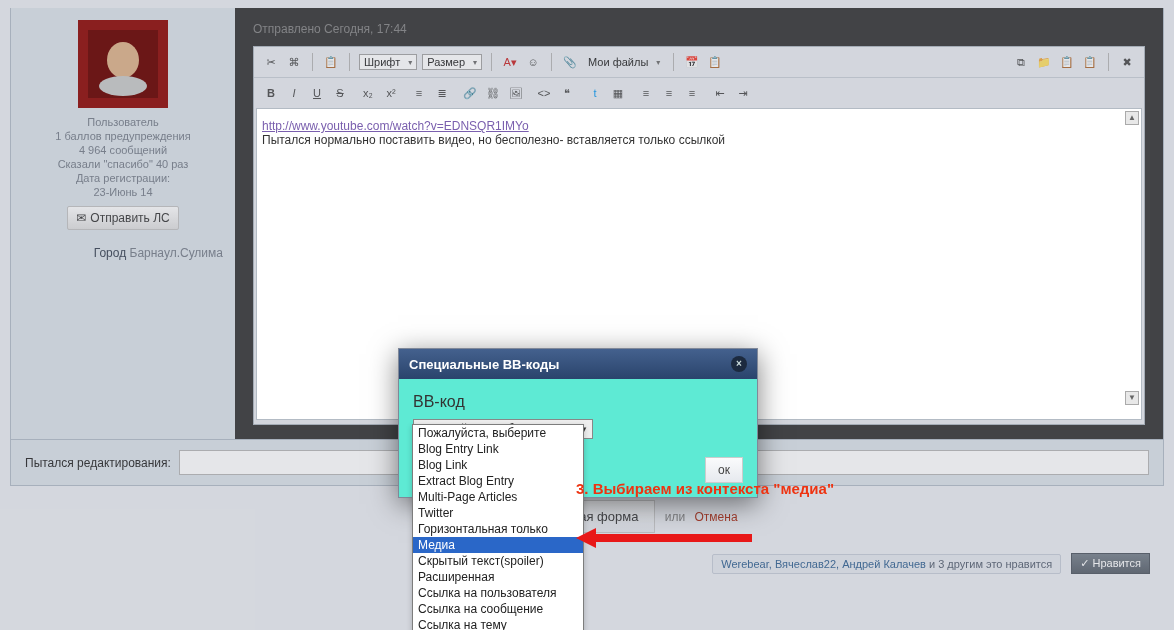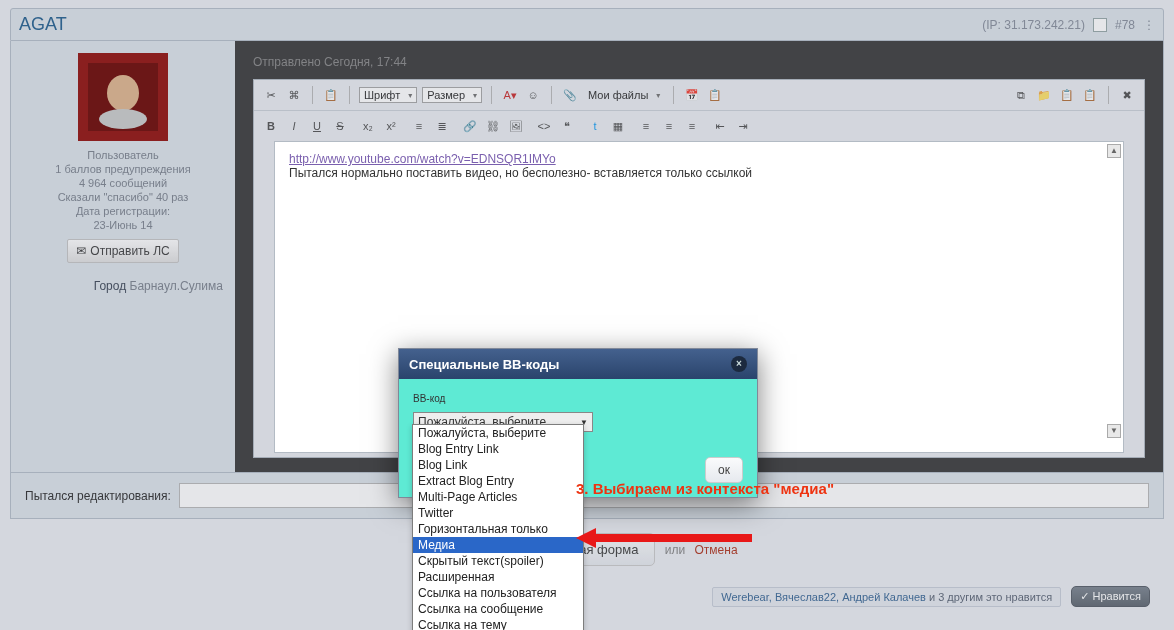--- a/index.html
+++ b/index.html
@@ -19,70 +19,61 @@
 .city b{color:#434d5c;font-weight:normal}
 .right{flex:1;padding:14px 18px;background:#404040}
 .sent{color:#8b8b8b;margin-bottom:10px;font-size:12px}
 .editor{border:1px solid #b3bbc4;background:#eaedf1;padding:0}
 .toolbar{padding:6px 8px;display:flex;flex-wrap:wrap;gap:5px;align-items:center}
 .toolbar .sep{width:1px;height:18px;background:#bbb;margin:0 4px}
 .tb{width:18px;height:18px;display:inline-flex;align-items:center;justify-content:center;font-size:11px;color:#555;cursor:pointer;border-radius:2px}
 .sel{padding:1px 4px;font-size:11px;border:1px solid #aaa;background:#fff;display:inline-flex;align-items:center;gap:8px;cursor:pointer}
 .sel::after{content:"▾";font-size:8px;color:#777}
 .tb2{padding:6px 8px;display:flex;gap:5px;align-items:center;border-top:1px solid #ccd2d9}
-.content{background:#fff;border:1px solid #b3bbc4;margin:0 20px 4px;padding:10px 14px;min-height:290px;position:relative}
+.content{background:#fff;border:1px solid #b3bbc4;margin:0 2px 4px;padding:10px 5px;min-height:290px;position:relative}
 .content a{color:#7a5fae;text-decoration:underline}
 .vscroll{position:absolute;right:2px;top:2px;width:14px;display:flex;flex-direction:column;align-items:center}
 .vscroll .ar{width:12px;height:12px;border:1px solid #aaa;background:#e8e8e8;font-size:8px;line-height:12px;text-align:center;color:#666;cursor:pointer}
 .footer-row{display:flex;align-items:center;gap:8px;border:1px solid #b7c0cb;border-top:none;background:#dde4ea;padding:10px 14px}
 .footer-row input{flex:1;padding:4px 6px;border:1px solid #bbb;background:#fff}
 .actions{text-align:center;padding:14px 0}
-.btn{display:inline-block;padding:8px 16px;border:1px solid #ccc;border-radius:5px;background:linear-gradient(#fafbfc,#e6e9ee);cursor:pointer;font-size:13px;color:#444}
+.btn{display:inline-block;padding:8px 16px;border:1px solid #ccc;border-radius:0;background:linear-gradient(#fafbfc,#e6e9ee);cursor:pointer;font-size:13px;color:#444}
 .btn.primary{background:linear-gradient(#4f5c67,#2b3640);color:#fff;border-color:#2b3640}
 .btn.like{background:linear-gradient(#7f8892,#636b74);color:#fff;border-color:#5a616a;padding:3px 8px;font-size:11px}
 .or{color:#888;margin:10px 6px}
 .cancel{color:#b23b26}
 .likes{text-align:right;padding:6px 14px 0;display:flex;justify-content:flex-end;gap:10px;align-items:center}
 .likes .txt{background:#e6e9ef;border:1px solid #c9cfda;padding:3px 8px;border-radius:2px;font-size:11px;color:#606a7a}
 .likes .txt a{color:#3f6c99;text-decoration:none}
 
 .overlay{position:absolute;inset:0;background:rgba(80,90,105,.15)}
 .dialog{position:absolute;left:398px;top:348px;width:358px;background:#5eead4;border:1px solid #808898;box-shadow:0 6px 26px rgba(0,0,0,.5)}
 .dlg-title{background:linear-gradient(#44618e,#2a446c);color:#fff;padding:7px 10px;font-size:13px;font-weight:bold;display:flex;justify-content:space-between;align-items:center}
 .dlg-close{width:16px;height:16px;border-radius:8px;background:#1c2a3f;color:#cdd;font-size:10px;line-height:16px;text-align:center;cursor:pointer}
 .dlg-body{padding:14px}
-.dlg-body label{font-size:10px;display:block;margin-bottom:8px}
+.dlg-body label{font-size:16px;display:block;margin-bottom:8px}
 .dropdown-closed{border:1px solid #888;padding:2px 4px;font-size:12px;width:170px;display:flex;justify-content:space-between;align-items:center;background:#eee}
 .dropdown-closed::after{content:"▼";font-size:8px;color:#333}
 .dlg-row{display:flex;justify-content:space-between;align-items:flex-start;gap:16px}
 .dlg-btns{margin-top:64px;display:flex;gap:10px;}
 .dlg-btns .btn{padding:5px 12px;font-size:12px}
 .dropdown-open{position:absolute;left:412px;top:424px;width:170px;border:1px solid #7d7d7d;background:#fff;box-shadow:0 2px 6px rgba(0,0,0,.2);font-size:12px}
 .dropdown-open div{padding:1px 5px;color:#222;cursor:pointer}
 .dropdown-open div.sel-item{background:#2a67c8;color:#fff}
 
 .anno{position:absolute;left:576px;top:480px;color:#ee3311;font-size:15px;font-weight:bold;pointer-events:none}
 .arrow{position:absolute;left:576px;top:528px}
 .arrow svg{overflow:visible}
 </style>
 </head>
 <body>
 
 <div class="page">
   <div class="overlay"></div>
   <div class="post">
-    <div class="post-header">
-      <span class="username">AGAT</span>
-      <span class="meta">
-        <span>(IP: 31.173.242.21)</span>
-        <span class="cb"></span>
-        <span>#78</span>
-        <span>⋮</span>
-      </span>
-    </div>
     <div class="body">
       <div class="left">
         <div class="avatar">
           <svg viewBox="0 0 90 88">
               <rect width="90" height="88" fill="#8a1f1f"></rect>
               <rect x="10" y="10" width="70" height="68" fill="#6b1717"></rect>
               <ellipse cx="45" cy="40" rx="16" ry="18" fill="#caa88a"></ellipse>
               <ellipse cx="45" cy="66" rx="24" ry="10" fill="#b9bbbd"></ellipse>
             </svg>
         </div>

